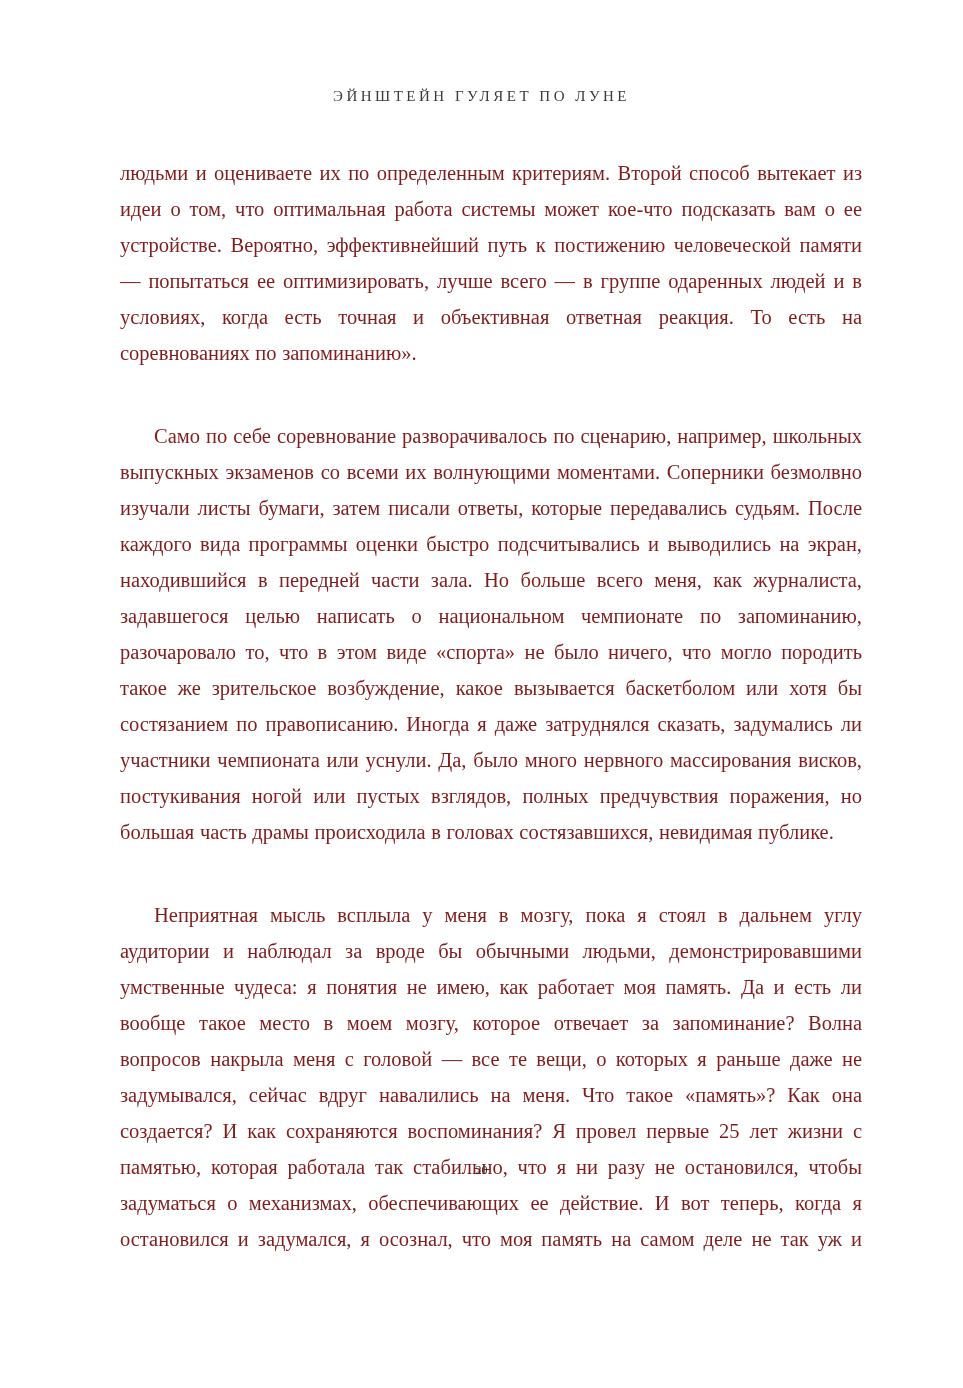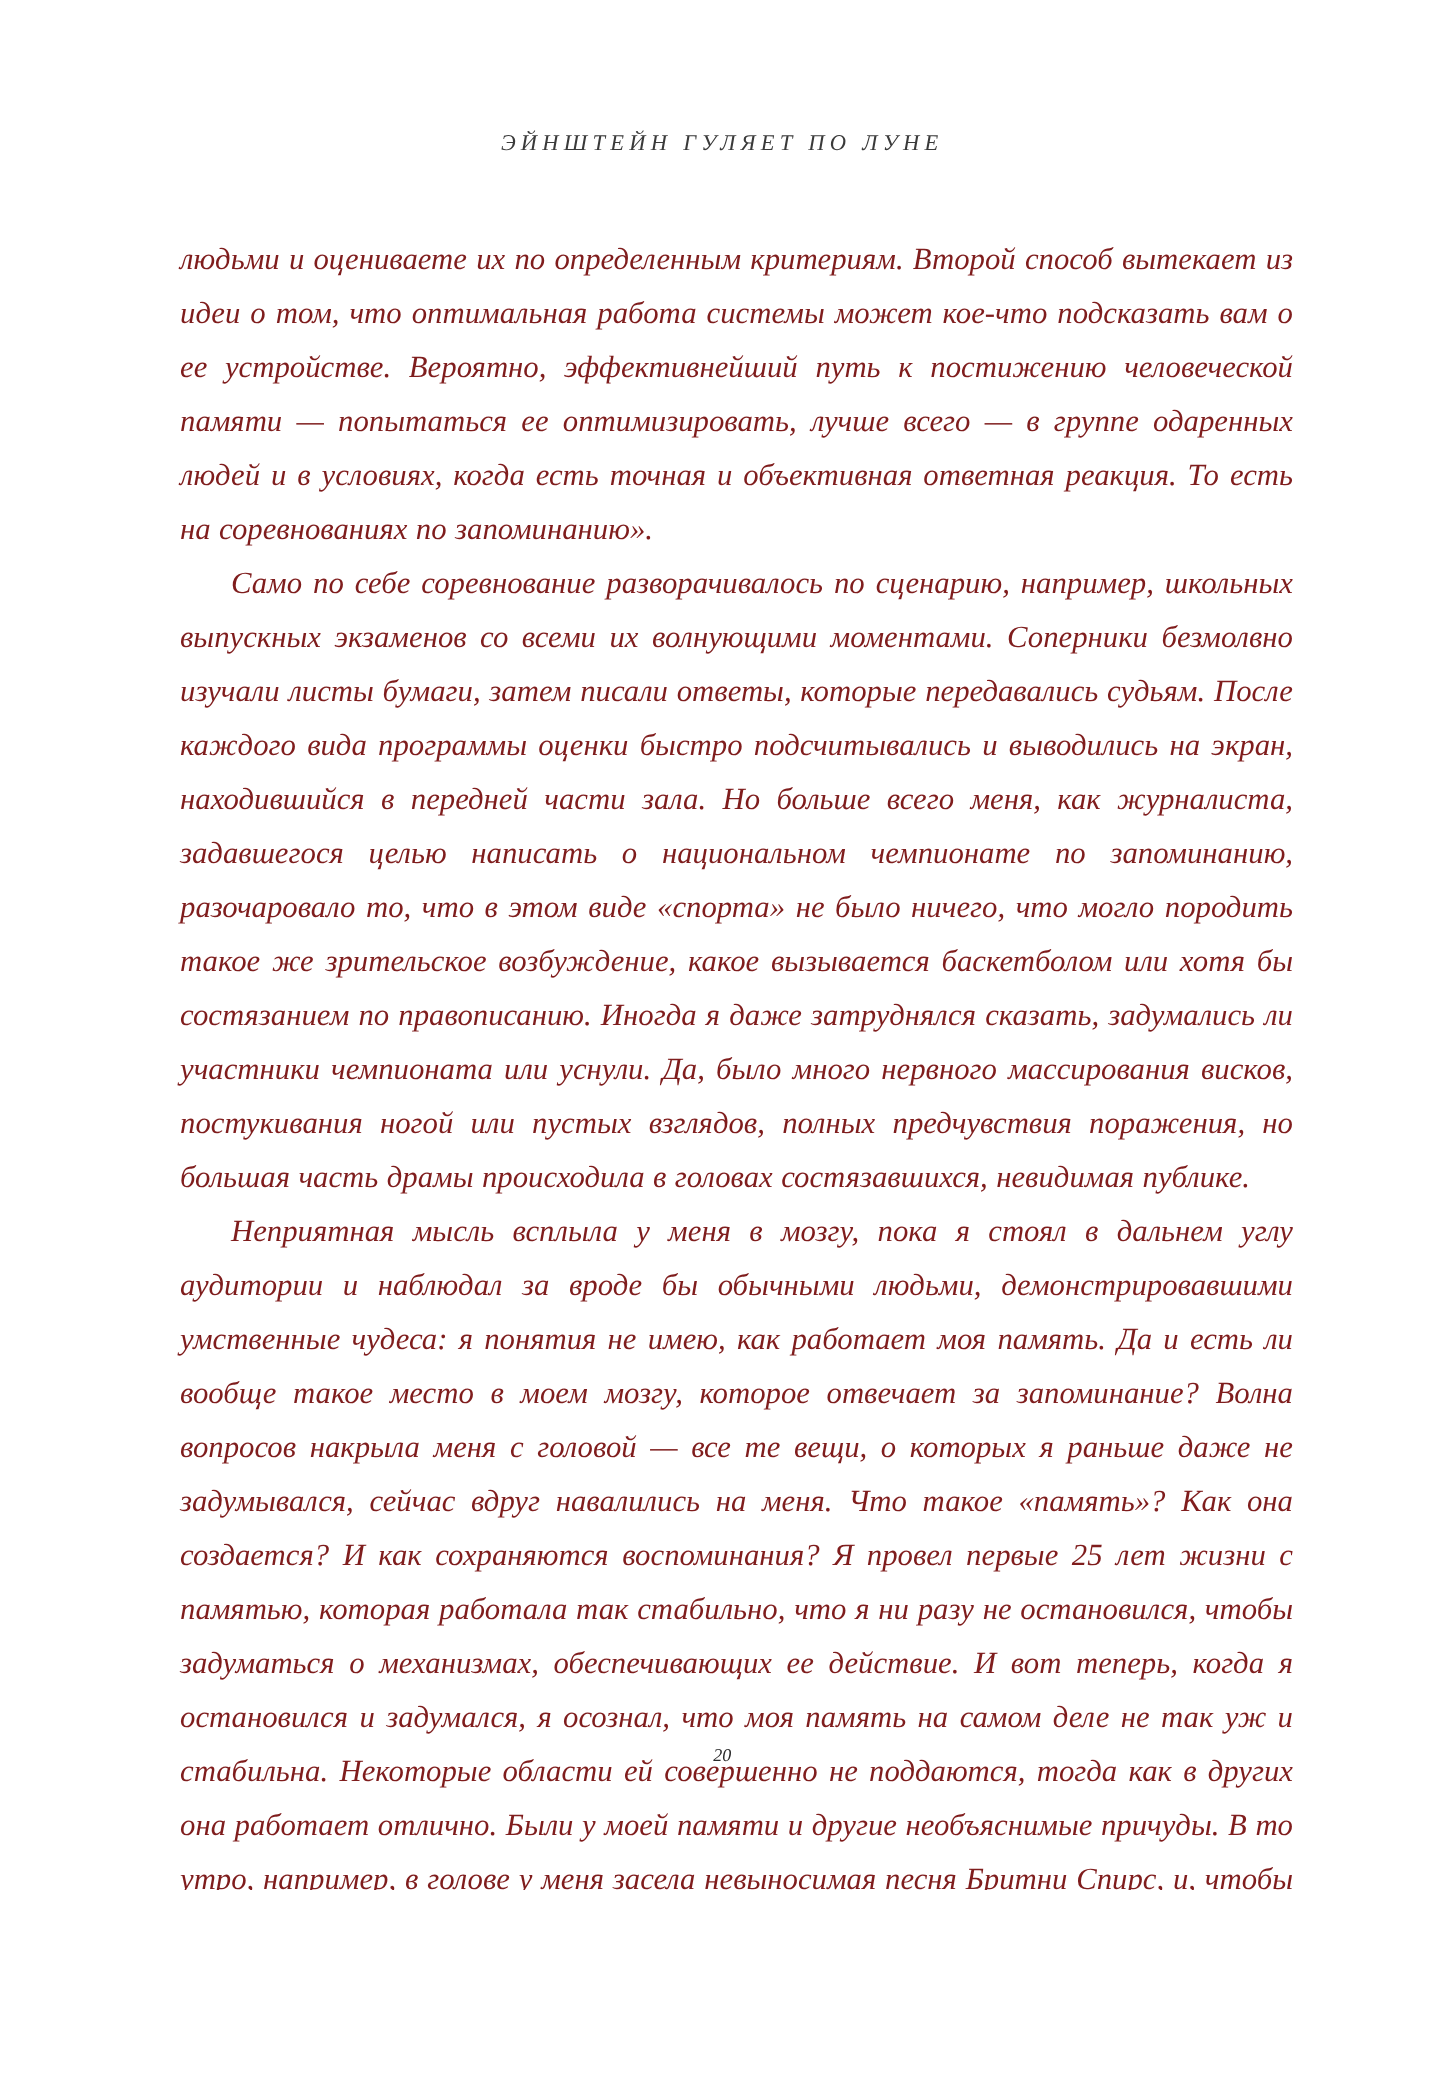--- a/index.html
+++ b/index.html
@@ -9,21 +9,20 @@
       font-family: "Liberation Serif", "DejaVu Serif", serif;
     }
     .page {
       position: relative;
       width: 963px;
       height: 1260px;
       margin: 0 auto;
       background: #ffffff;
       box-sizing: border-box;
       overflow: hidden;
-      font-style: italic;
     }
     .running-header {
       position: absolute;
       top: 88px;
       left: 0;
       width: 100%;
       text-align: center;
       font-size: 15px;
       letter-spacing: 3.5px;
       color: #3a3a3a;
@@ -41,20 +40,21 @@
       margin: 0;
       font-size: 20.5px;
       line-height: 36px;
       text-align: justify;
       hyphens: auto;
       -webkit-hyphens: auto;
       word-spacing: 0.5px;
     }
     .para.indent {
       text-indent: 34px;
+      margin-top: 47px;
     }
     .page-number {
       position: absolute;
       bottom: 82px;
       left: 0;
       width: 100%;
       text-align: center;
       font-size: 12px;
       color: #2a2a2a;
     }

